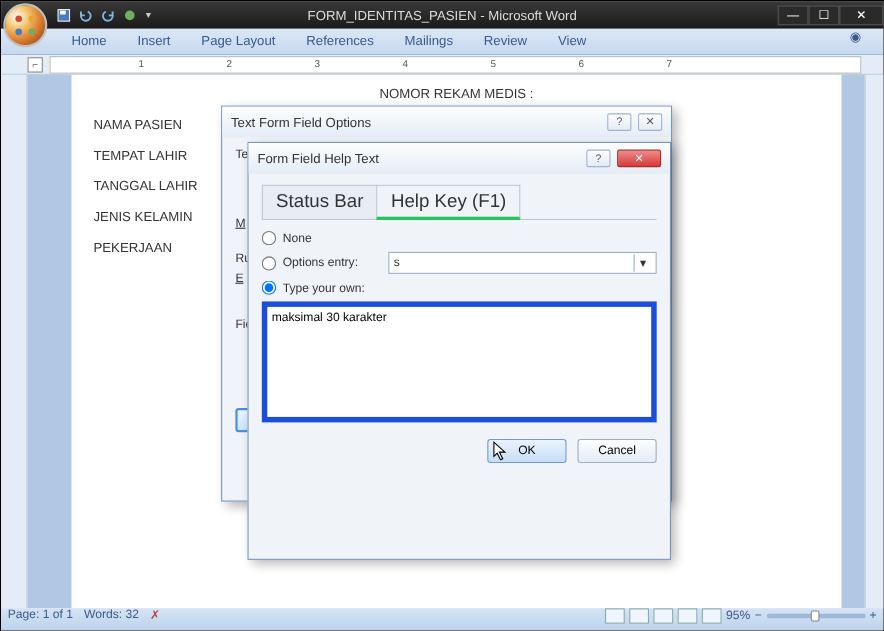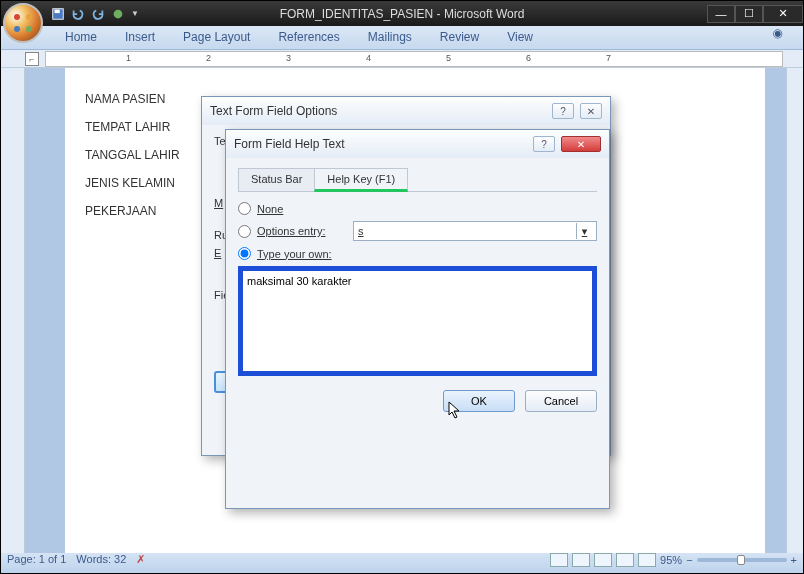--- a/index.html
+++ b/index.html
@@ -49,23 +49,23 @@
 .dlg-title .d-ctrls { margin-left: auto; display: flex; gap: 6px; }
 .dlg-title .d-btn { width: 22px; height: 16px; border: 1px solid #a0b4cc; border-radius: 2px; background: linear-gradient(#fdfdfd,#e4ecf6); font-size: 10px; display:flex; align-items:center; justify-content:center; color:#556;}
 .dlg-title .d-btn.close { background: linear-gradient(#f08a8a,#d43c3c); color:#fff; border-color:#a03030; width:40px;}
 .dlg-body { padding: 10px 12px; font-size: 11px; color: #333; }
 .btn-std { height: 22px; padding: 0 16px; background: linear-gradient(#fdfdfd,#e4ecf6); border: 1px solid #9caec4; border-radius: 3px; font-size: 11px; cursor: pointer; }
 .btn-std.primary { background: linear-gradient(#eaf3fd,#c8def7); border-color:#6e9ad0; }
 .btn-std.highlight { border: 2px solid #4a90d9; padding: 0 15px; background: linear-gradient(#eaf6ff,#c8e4fb);}
 
 
 .dlg2 .tabs { display: flex; border-bottom: 1px solid #c0c8d4; margin-bottom: 10px; }
-.dlg2 .tabs .t { padding: 4px 12px; font-size: 11px; border: 1px solid #c0c8d4; background: #e8edf4; margin-right: -1px; margin-bottom: -1px; cursor:pointer;}
+.dlg2 .tabs .t { padding: 4px 12px; font-size: 17px; border: 1px solid #c0c8d4; background: #e8edf4; margin-right: -1px; margin-bottom: -1px; cursor:pointer;}
 .dlg2 .tabs .t.active { background: #f0f4f9; border-bottom: 3px solid #22c55e; }
-.radio-row { display: flex; align-items: center; gap: 6px; margin: 6px 0; text-decoration: underline; }
+.radio-row { display: flex; align-items: center; gap: 6px; margin: 6px 0; }
 .radio-row input[type=radio] { margin: 0; }
 .textarea { width: 100%; height: 110px; border: 5px solid #1d4ed8; background: #fff; padding: 4px; font-size: 11px; resize: none; font-family: inherit; }
 .autotext { flex:1; height:20px; border:1px solid #9caec4; background:#fff; padding:2px 4px; font-size:11px; display:flex; align-items:center; justify-content:space-between;}
 .autotext .dd { width:16px; height:16px; border-left:1px solid #9caec4; display:flex; align-items:center; justify-content:center;}
 
 .cursor-img { position:absolute; width:16px; height:20px; z-index:100; pointer-events:none;}
 </style>
 </head>
 <body>
 
@@ -129,20 +129,21 @@
         <span class="num" style="left:320px">4</span>
         <span class="num" style="left:400px">5</span>
         <span class="num" style="left:480px">6</span>
         <span class="num" style="left:560px">7</span>
     </div>
   </div>
 
   <div class="doc-area">
     <div class="left-ruler"></div>
     <div class="page">
+      <div class="top-line">NOMOR REKAM MEDIS :</div>
       <div class="field-label">NAMA PASIEN</div>
       <div class="field-label">TEMPAT LAHIR</div>
       <div class="field-label">TANGGAL LAHIR</div>
       <div class="field-label">JENIS KELAMIN</div>
       <div class="field-label">PEKERJAAN</div>
     </div>
   </div>
   <div class="vscroll"></div>
 
   <div class="statusbar">

